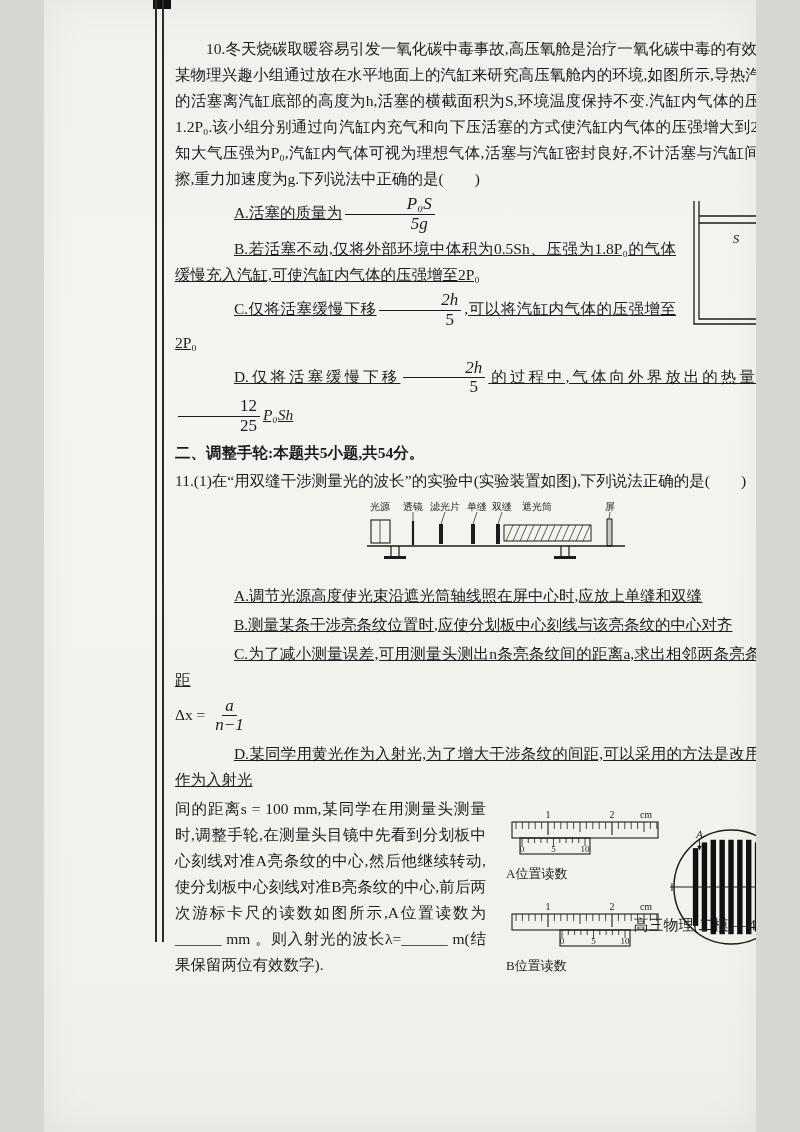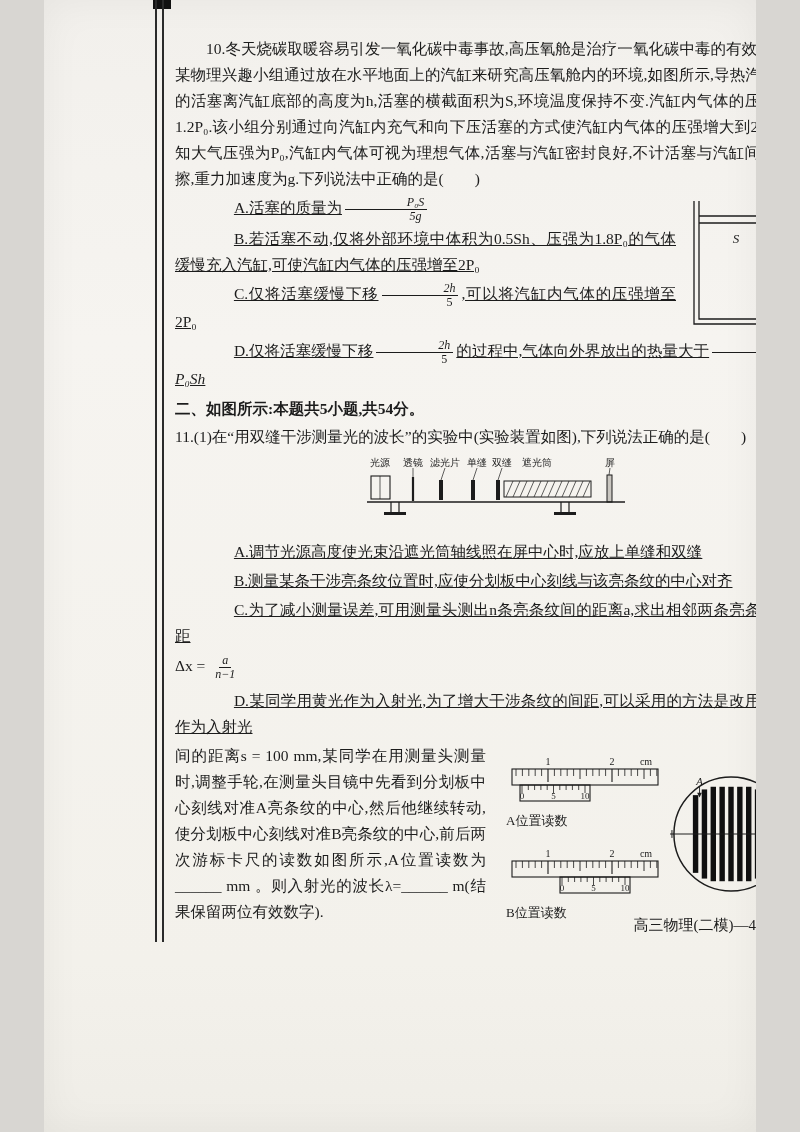--- a/index.html
+++ b/index.html
@@ -13,21 +13,21 @@
   .margin-line{position:absolute;top:0;width:1.5px;height:942px;background:#2a2a2a;}
   .ml1{left:111px;} .ml2{left:118px;}
   .corner-mark{position:absolute;left:109px;top:0;width:18px;height:9px;background:#111;}
   .content{position:absolute;left:131px;top:36px;width:617px;font-size:15.5px;line-height:26px;}
   p{margin:0;}
   .stem{text-align:justify;text-indent:2em;}
   .opt{text-align:justify;text-indent:3.8em;margin:3px 0;text-decoration:underline;}
   .sec-header{font-weight:bold;margin-top:4px;}
   .intro{text-align:justify;margin-top:2px;}
   .frac{display:inline-flex;flex-direction:column;align-items:center;vertical-align:middle;
-        margin:0 3px;line-height:1.1;font-size:12px;}
+        margin:0 3px;line-height:1.1;font-size:17px;}
   .frac .num{border-bottom:1px solid #1c1c1c;padding:0 3px;}
   .frac .den{padding:0 3px;}
   .formula{margin:4px 0 6px 0;font-size:15.5px;}
   .q10-fig{float:right;width:106px;height:134px;margin:2px 0 2px 10px;}
   .apparatus{margin:6px 0 8px 190px;width:272px;height:64px;}
   .clear-r{clear:right;}
   .p2row{display:flex;gap:20px;margin-top:0;}
   .p2text{width:322px;text-align:justify;}
   .p2figs{width:289px;display:grid;grid-template-columns:164px 1fr;align-items:center;padding-top:8px;}
   .figA{grid-column:1;grid-row:1;}
@@ -86,21 +86,21 @@
       <p class="opt clear-r"><span>D.仅将活塞缓慢下移</span><span class="frac">
             <span class="num it">2h</span>
             <span class="den">5</span>
           </span><span>的过程中,气体向外界放出的热量大于</span><span class="frac">
             <span class="num">12</span>
             <span class="den">25</span>
           </span><span class="it">P₀Sh</span></p>
     </div>
 
     
-    <p class="sec-header">二、如图所示:本题共5小题,共54分。</p>
+    <p class="sec-header">二、调整手轮:本题共5小题,共54分。</p>
 
     
     <p class="intro">11.(1)在“用双缝干涉测量光的波长”的实验中(实验装置如图),下列说法正确的是(　　)</p>
 
     
     <svg class="apparatus" viewBox="0 0 272 64">
       <text x="15" y="10" font-size="10" text-anchor="middle">光源</text>
       <rect x="6" y="20" width="19" height="23" fill="none" stroke="#1c1c1c" stroke-width="1.1"></rect>
       <line x1="15" y1="20" x2="15" y2="43" stroke="#1c1c1c" stroke-width="0.7"></line>
 

